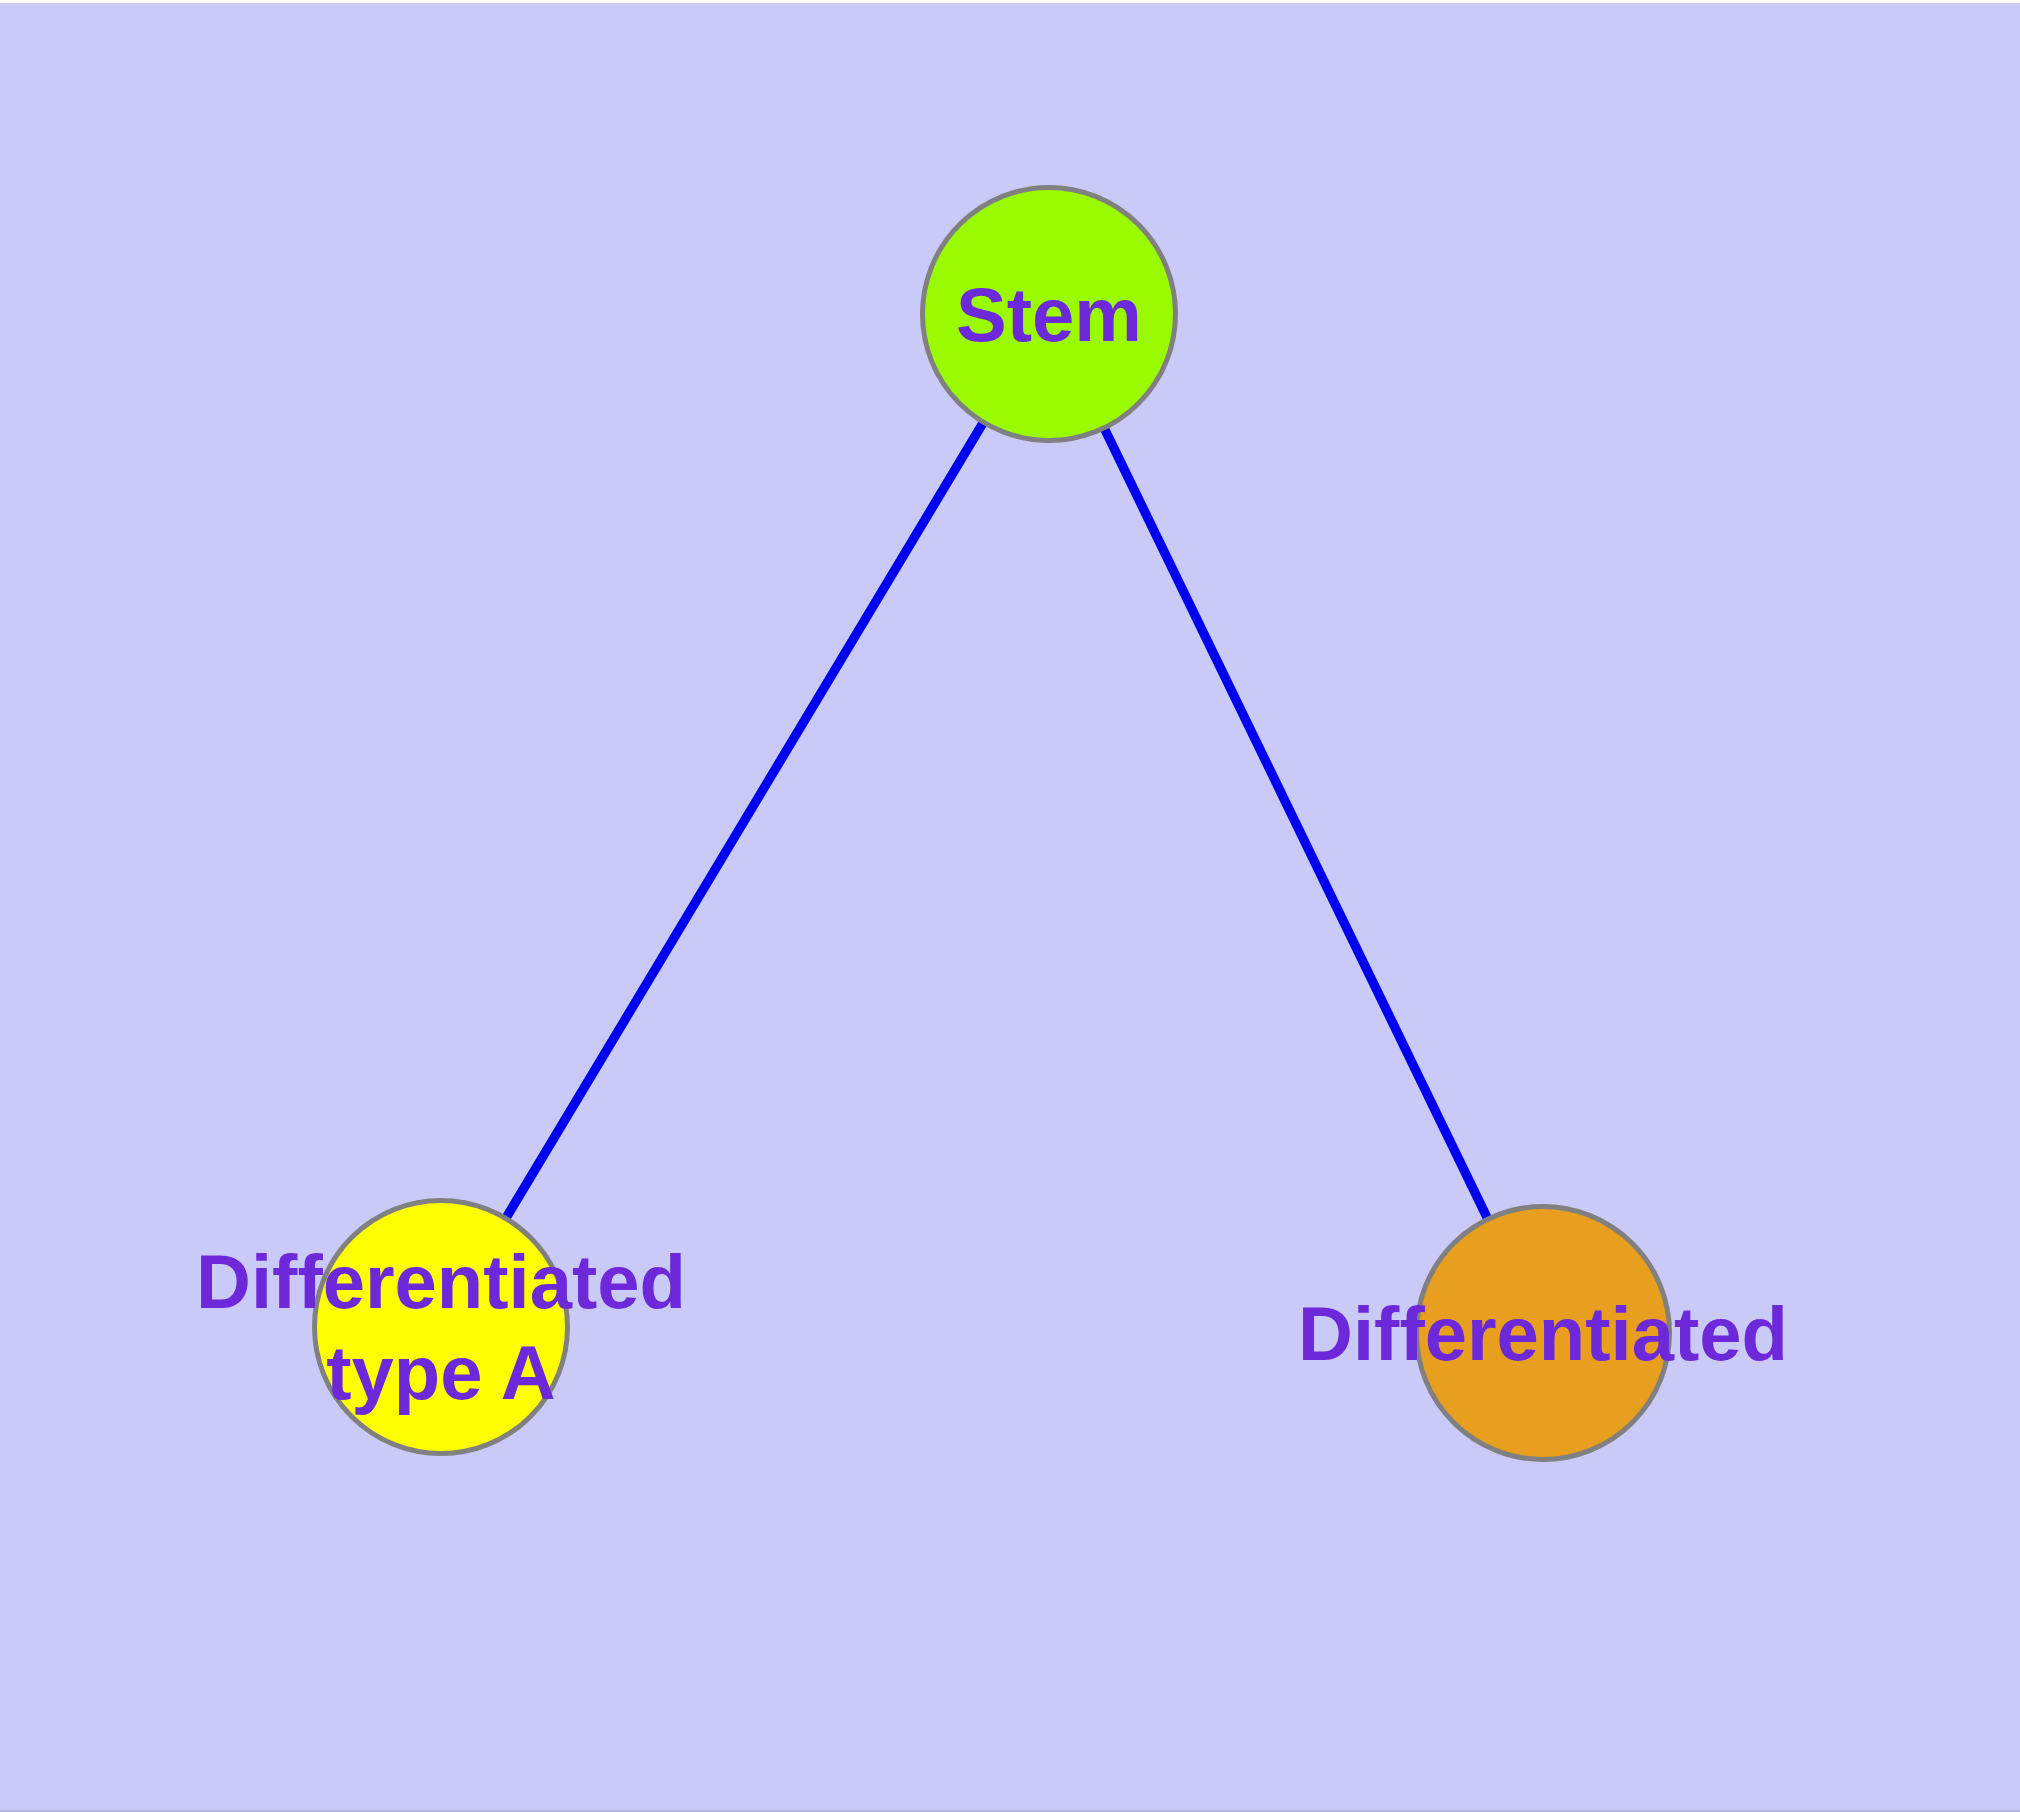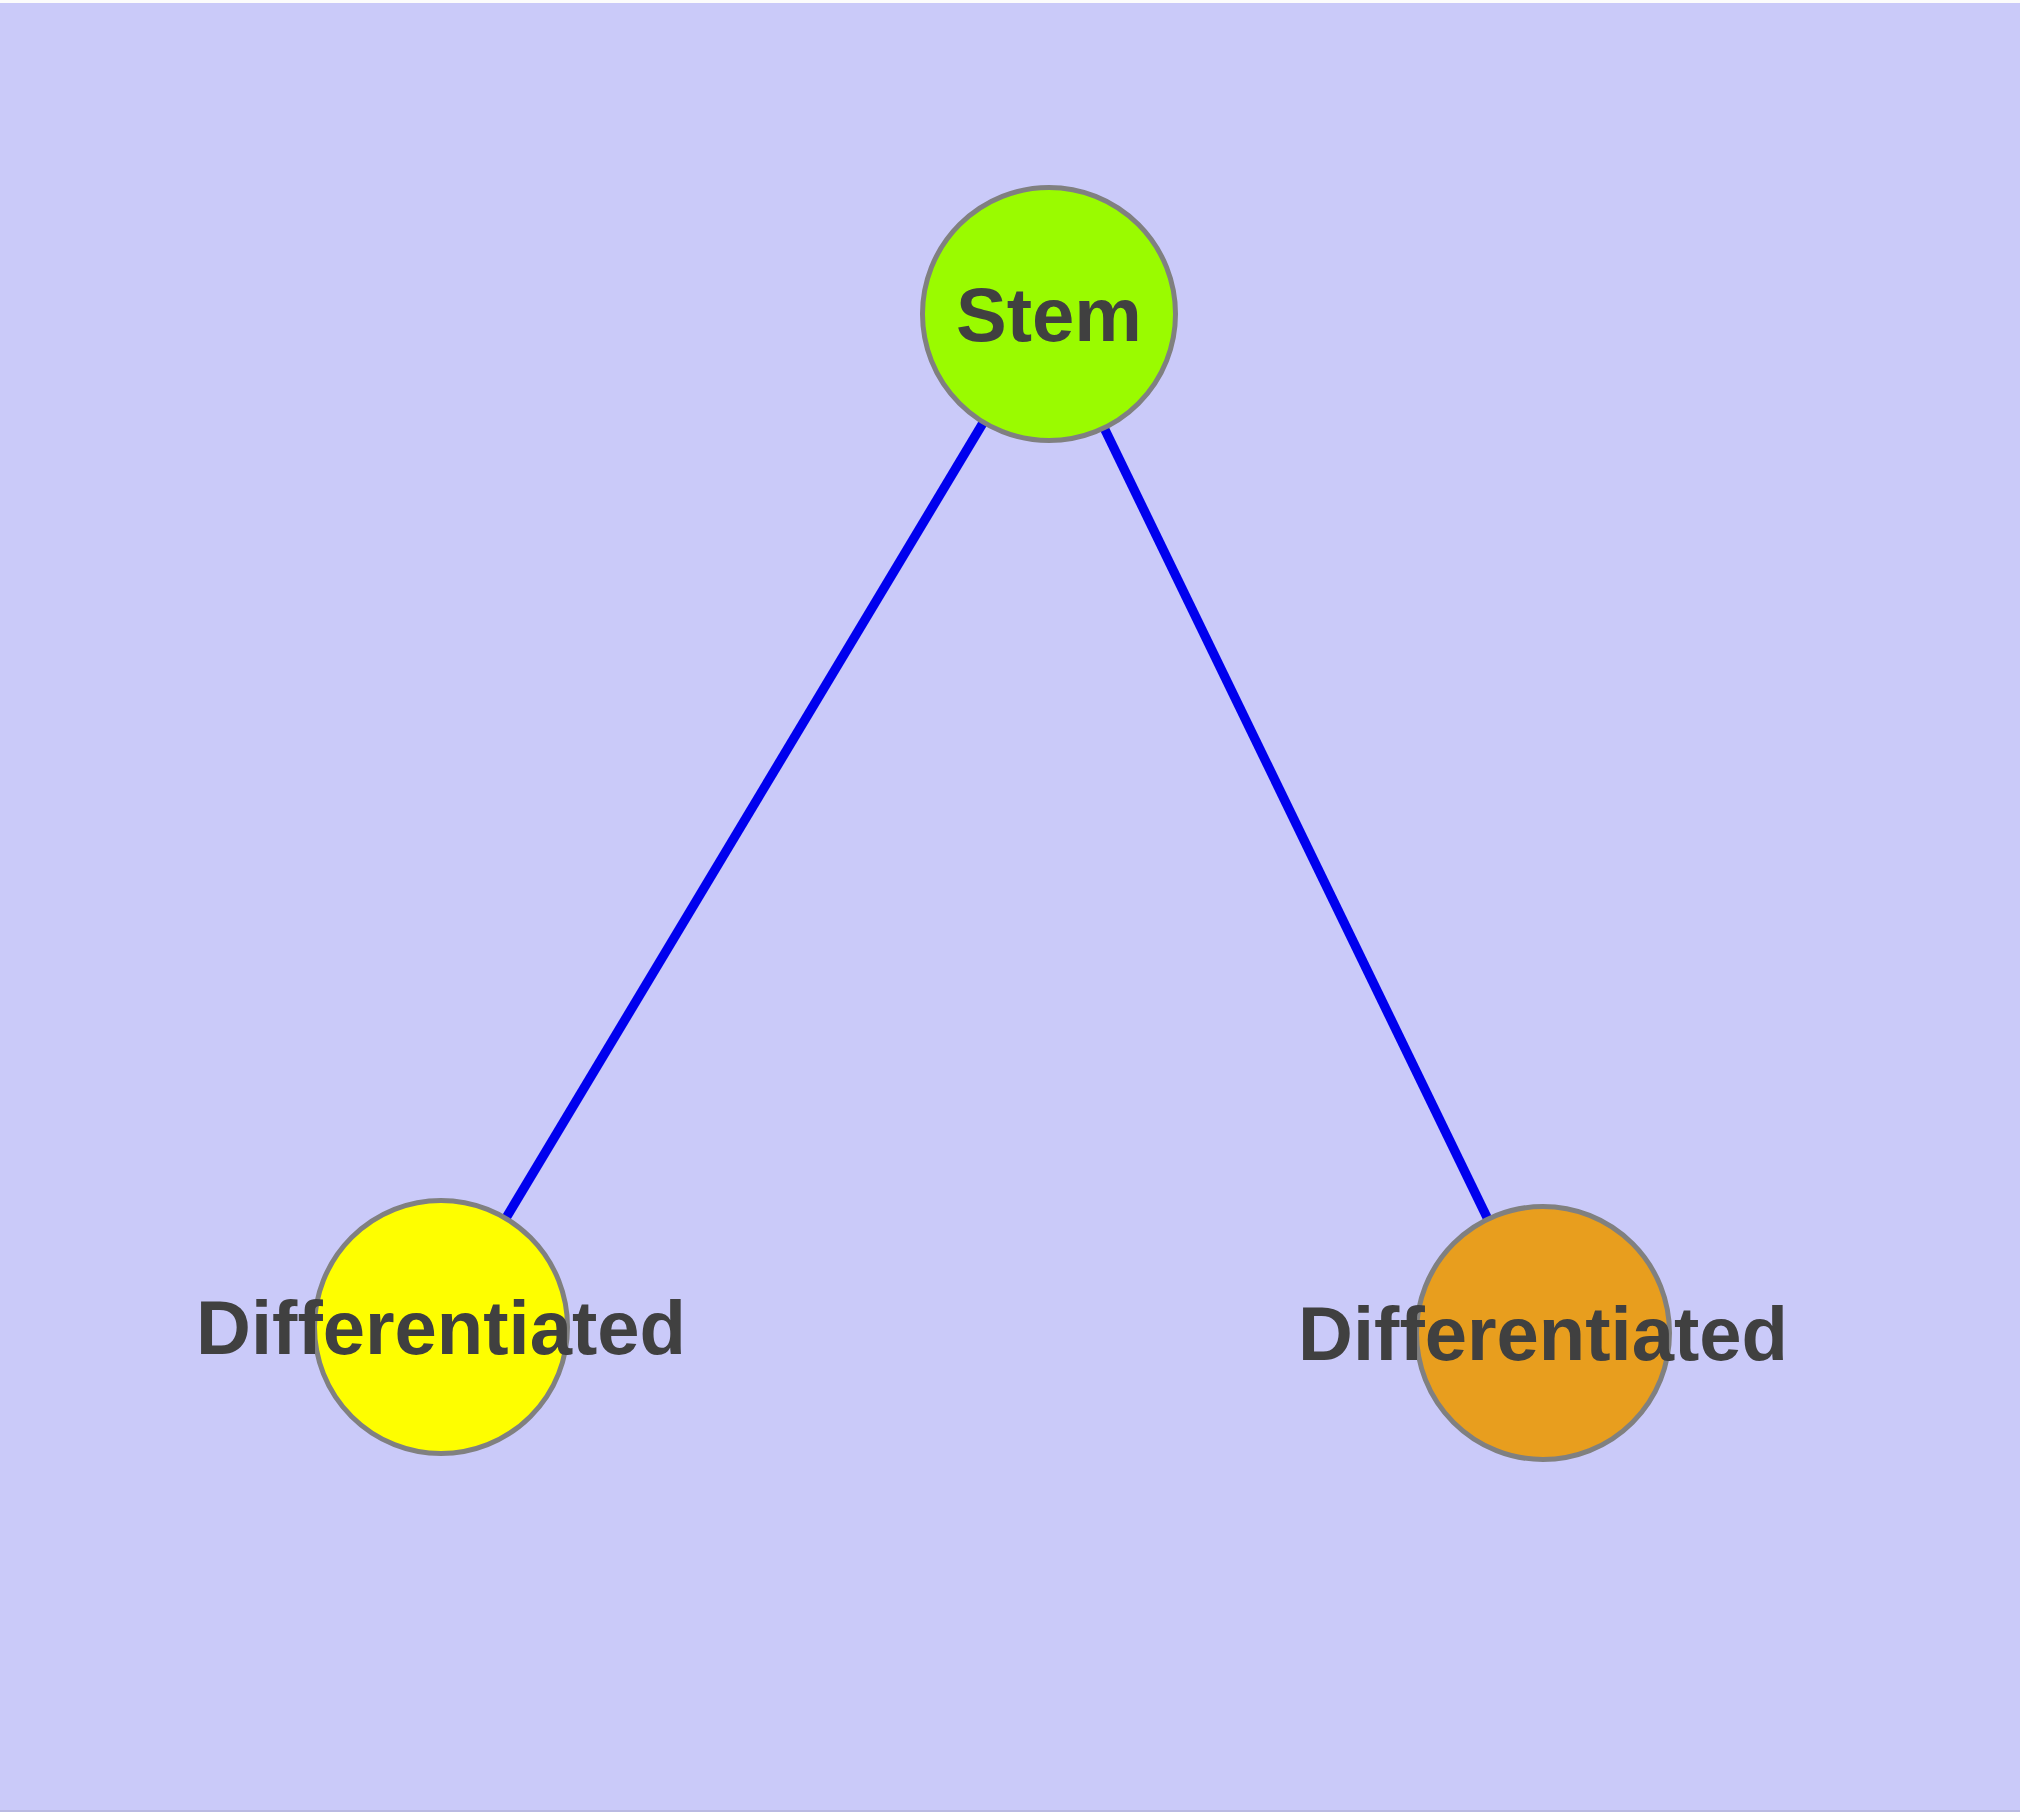--- a/index.html
+++ b/index.html
@@ -59,21 +59,21 @@
     justify-content: center;
     pointer-events: none;
   }
   .label span {
     display: block;
     flex: none;
     white-space: nowrap;
     font-size: 76px;
     font-weight: 700;
     line-height: 91px;
-    color: #404040;
+    color: #6d28d9;
     text-align: left;
   }
   .label span:empty { display: none; }
 </style>
 </head>
 <body>
 
 <div id="canvas" style="background: rgb(202, 202, 249); width: 2021px; height: 1812px;">
 
   <svg id="edge-layer" viewBox="0 0 2384 2138" xmlns="http://www.w3.org/2000/svg">
@@ -86,20 +86,21 @@
     <div class="label" style="height: 258px; width: 258px;">
       <span>Stem</span>
 
     </div>
   </div>
 
   <div class="node" style="left: 312px; top: 1198px; height: 258px; width: 258px;">
     <div class="circle" style="height: 258px; width: 258px; background: rgb(254, 254, 0); border-color: rgb(128, 128, 128); border-width: 5.1px;"></div>
     <div class="label" style="height: 258px; width: 258px;">
       <span>Differentiated</span>
+      <span>type A</span>
     </div>
   </div>
 
   <div class="node" style="left: 1414px; top: 1204px; height: 258px; width: 258px;">
     <div class="circle" style="height: 258px; width: 258px; background: rgb(232, 158, 30); border-color: rgb(128, 128, 128); border-width: 5.1px;"></div>
     <div class="label" style="height: 258px; width: 258px;">
       <span>Differentiated</span>
     </div>
   </div>
 

